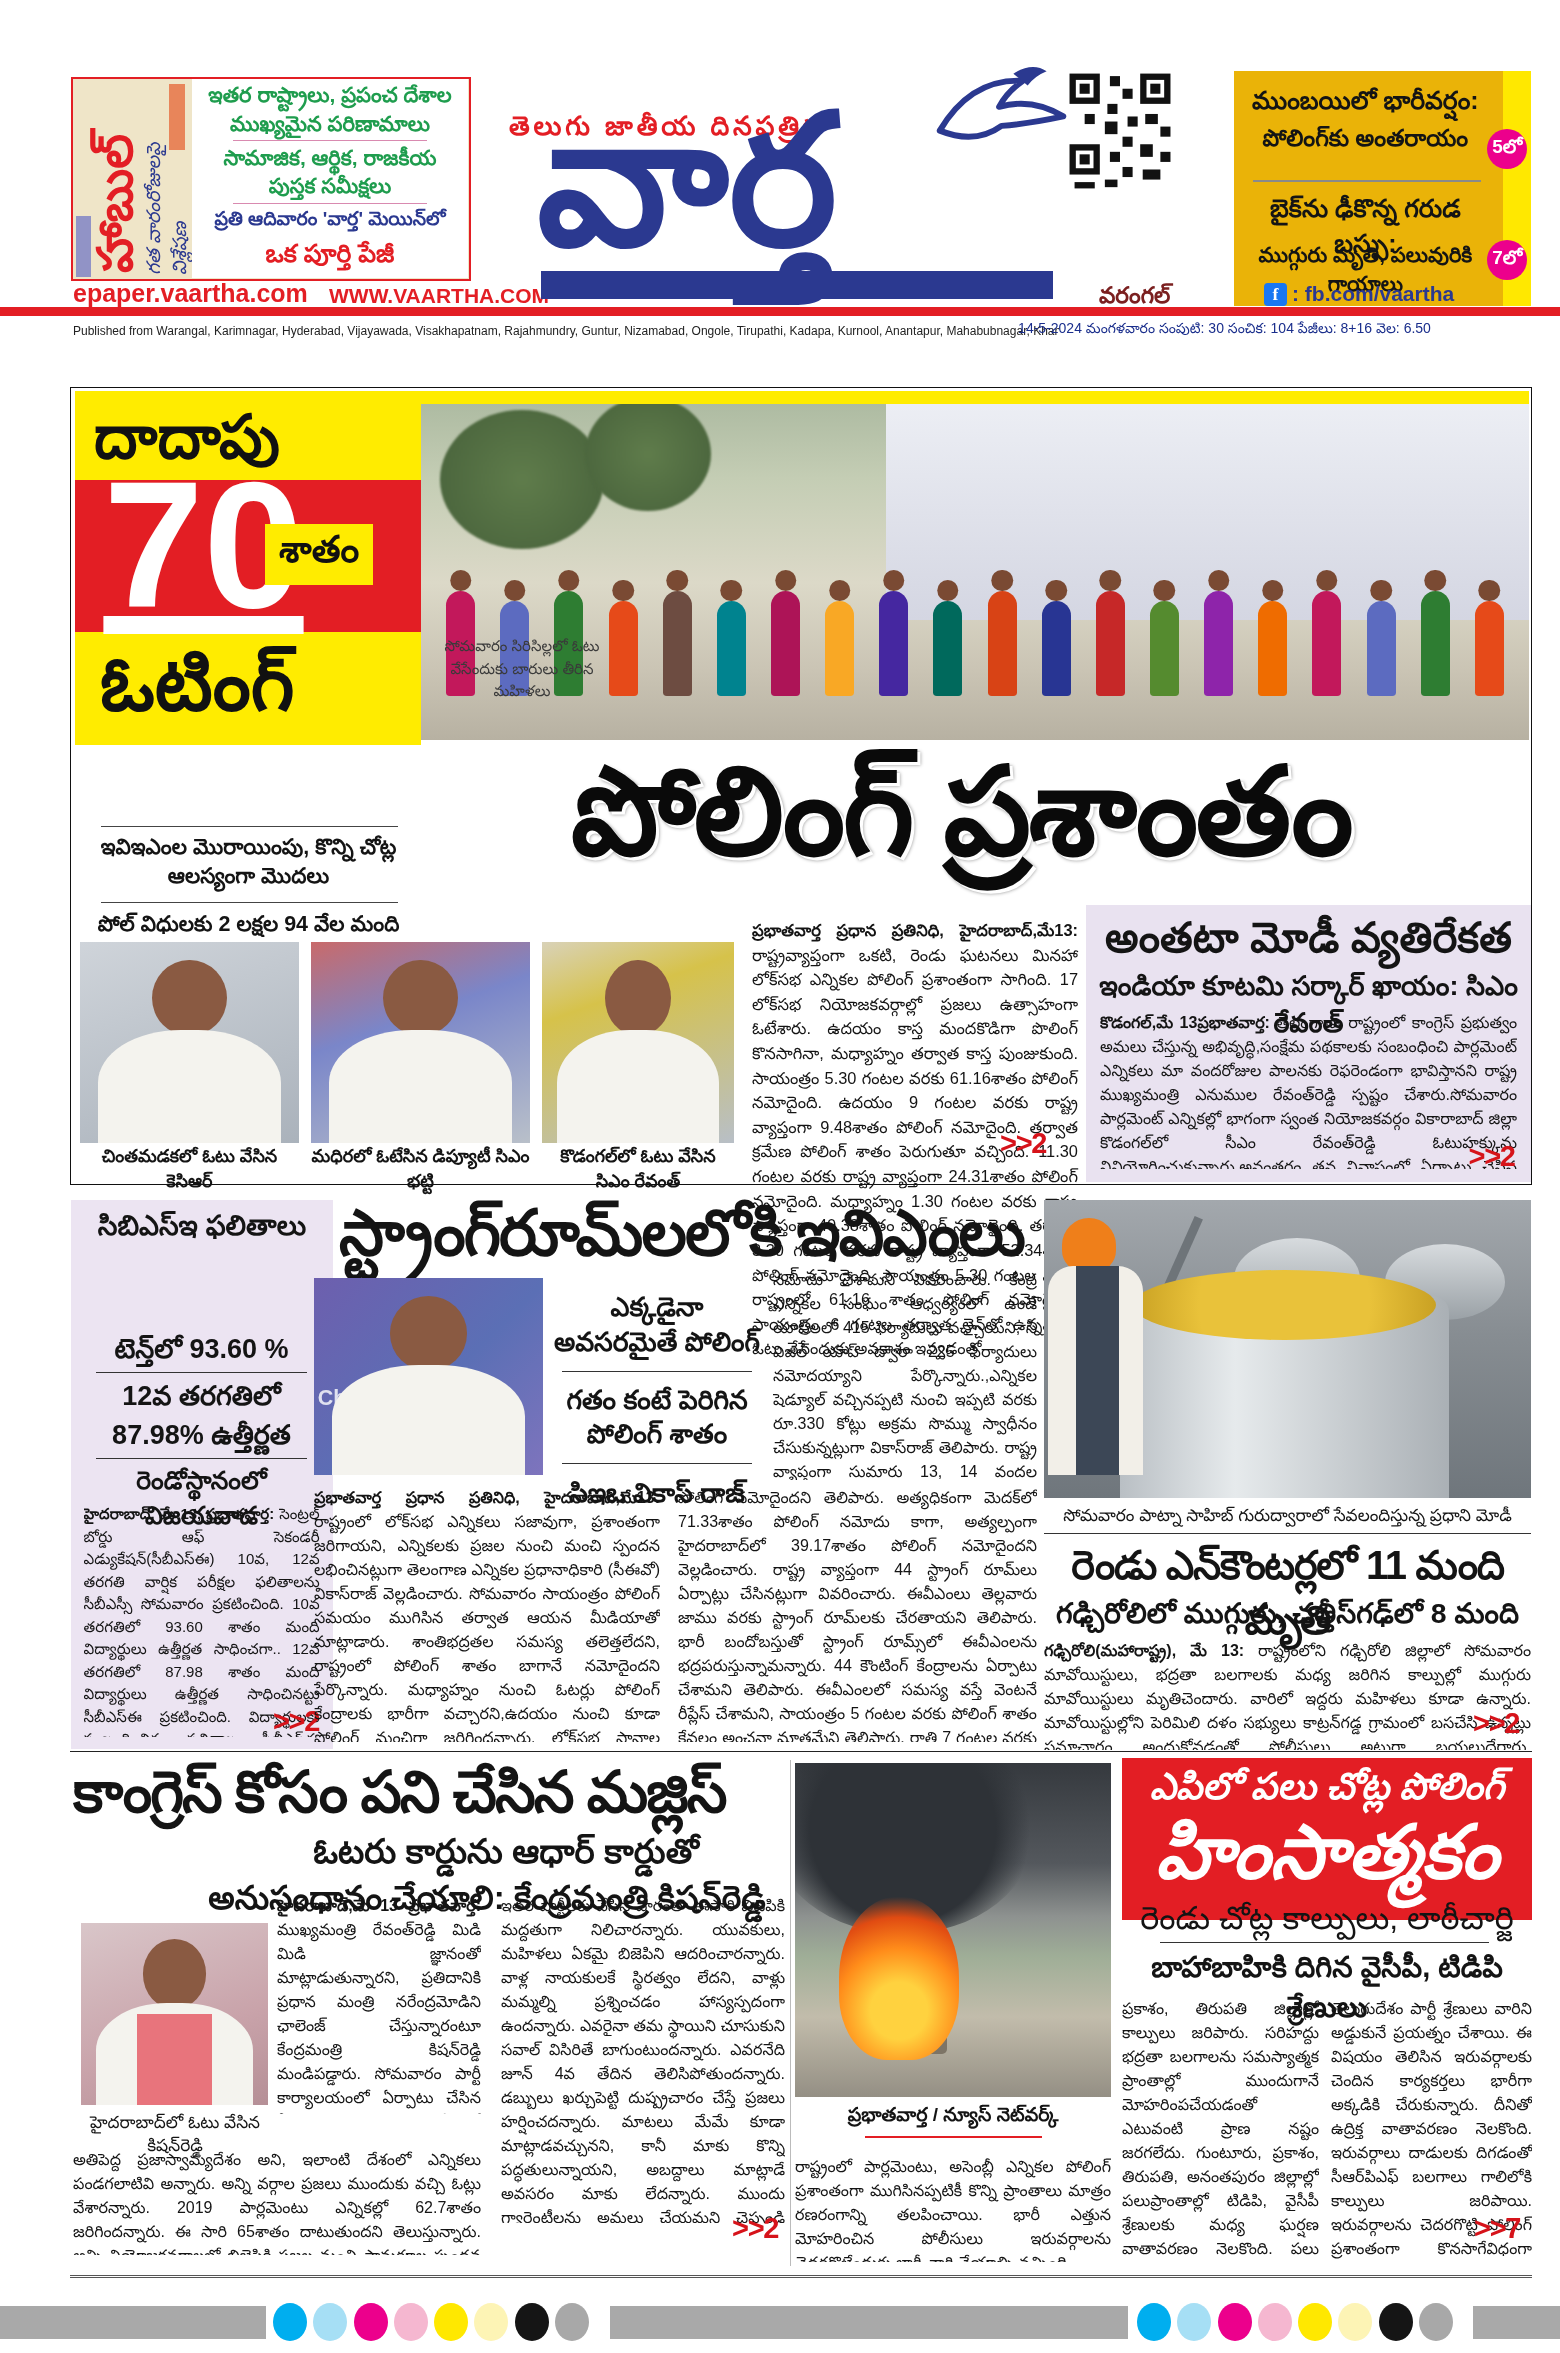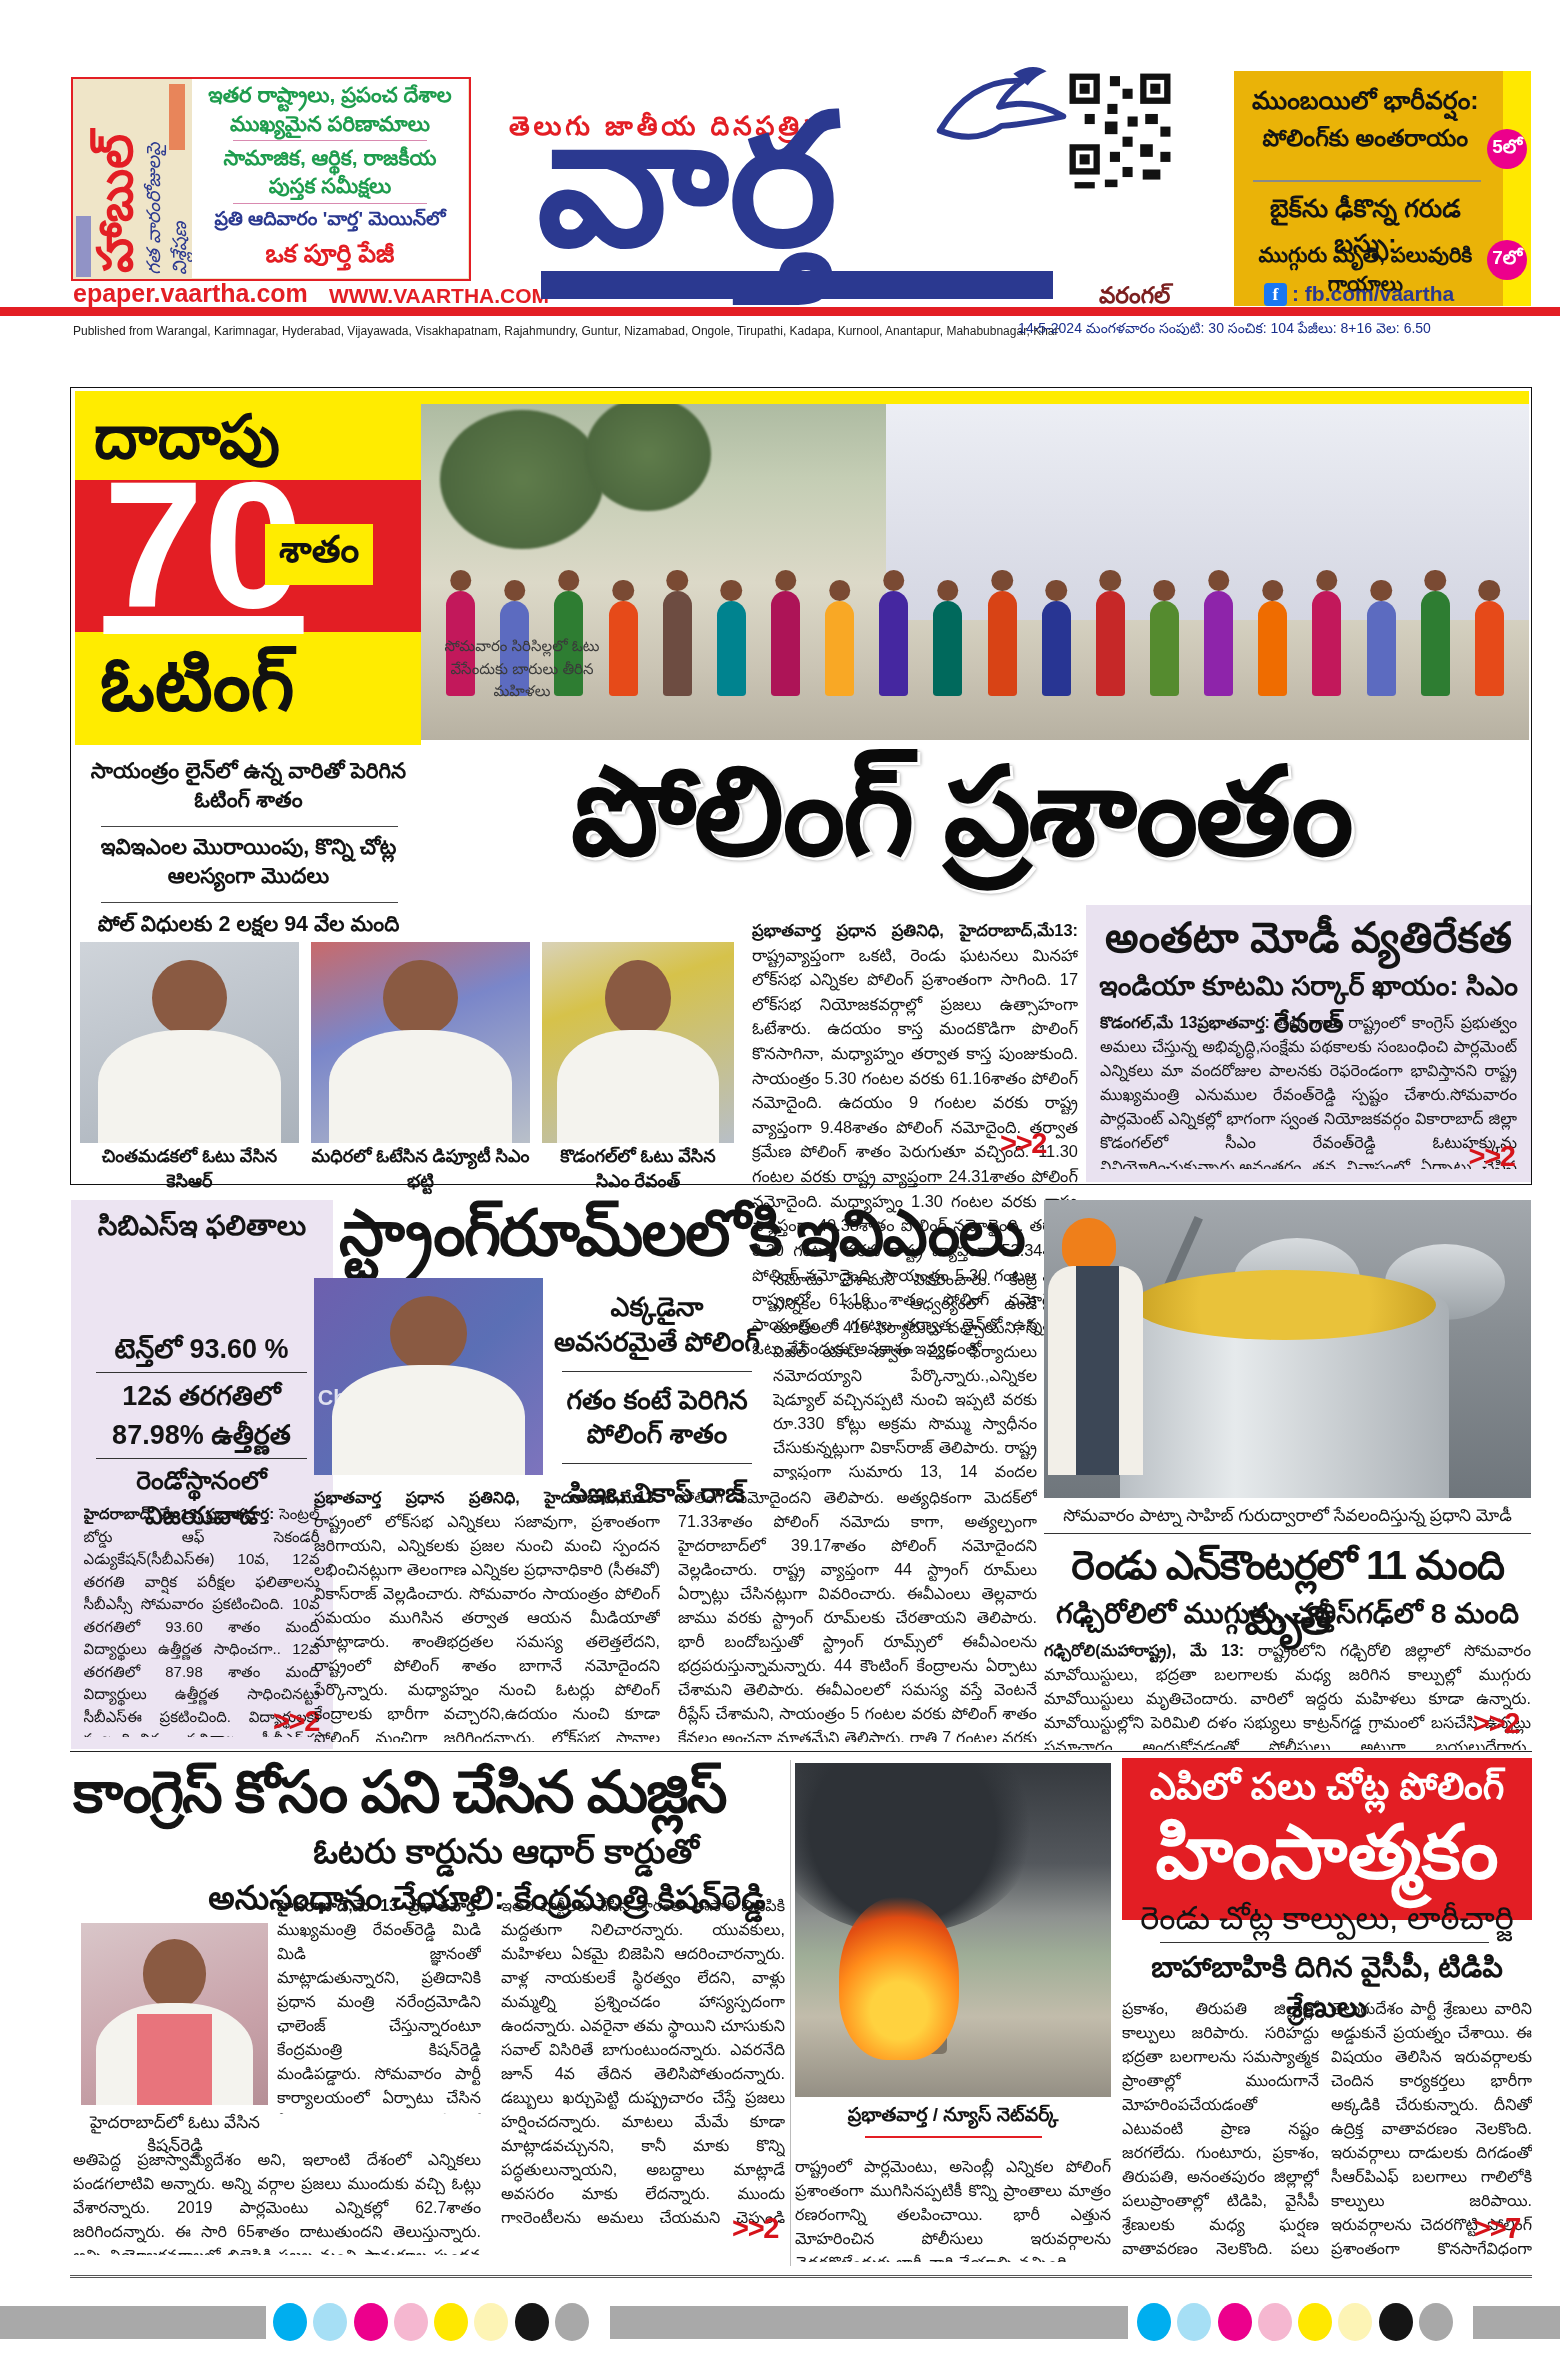--- a/index.html
+++ b/index.html
@@ -148,21 +148,21 @@
   #fire-photo{left:795px;top:1763px;width:316px;height:334px;overflow:hidden;
       background:linear-gradient(180deg,#35393e 0%,#54585d 30%,#8e9290 46%,#9fae97 58%,#c2bcab 76%,#948f84 100%);}
   .fire-smoke{position:absolute;left:-25px;top:-38px;width:266px;height:209px;border-radius:50%;
       background:radial-gradient(circle,#2e3237 0 55%,rgba(46,50,55,0) 75%);}
   .fire-flame{position:absolute;left:44px;top:133px;width:120px;height:164px;border-radius:50% 50% 40% 40%;
       background:radial-gradient(circle at 50% 70%,#ffd23f 0 22%,#ff8c1a 48%,#e04b12 72%,rgba(224,75,18,0) 88%);}
   .fire-box{position:absolute;left:76px;top:209px;width:76px;height:82px;background:#7d7466;border-radius:5px;}
   #fire-credit{left:795px;top:2104px;width:316px;text-align:center;font-size:19px;font-weight:700;}
   #fire-underline{left:865px;top:2136px;width:177px;border-top:2.5px solid #e31e24;}
   #vio-intro{left:795px;top:2155px;width:316px;height:107px;font-size:16px;overflow:hidden;}
-  #vio-redbox{left:1122px;top:1758px;width:410px;height:162px;background:#e31e24;}
+  #vio-redbox{left:1122px;top:1758px;width:410px;height:162px;background:#e31e24;font-style:italic;}
   #vio-t1{position:absolute;top:7.6px;width:100%;text-align:center;font-size:37px;font-weight:700;color:#fff;}
   #vio-t2{position:absolute;top:51px;width:100%;text-align:center;font-size:75px;font-weight:700;color:#fff;}
   #vio-sub1{left:1122px;top:1900px;width:410px;text-align:center;font-size:32px;font-weight:400;}
   #vio-subrule{left:1160px;top:1942px;width:329px;border-top:1.9px solid #333;}
   #vio-sub2{left:1122px;top:1951px;width:410px;text-align:center;font-size:29px;font-weight:700;}
   #vio-col1{left:1122px;top:1997px;width:197px;height:266px;font-size:16px;overflow:hidden;}
   #vio-col2{left:1331px;top:1997px;width:201px;height:266px;font-size:16px;overflow:hidden;}
   #vio-jump{left:1474px;top:2212px;}
 
   
@@ -262,21 +262,20 @@
 
   <div class="abs" id="lead-banner">
     <div id="lead-kicker">దాదాపు</div>
     <div id="lead-redblock">
       <div id="lead-number">70</div>
       <div id="lead-percent">శాతం</div>
     </div>
     <div id="lead-word">ఓటింగ్</div>
   </div>
 
-  <div class="abs lead-bullet" style="top:757px">సాయంత్రం లైన్‌లో ఉన్న వారితో పెరిగిన ఓటింగ్ శాతం</div>
   <div class="abs bullet-rule" style="top:826px"></div>
   <div class="abs lead-bullet" style="top:833px">ఇవిఇఎంల మొరాయింపు, కొన్ని చోట్ల ఆలస్యంగా మొదలు</div>
   <div class="abs bullet-rule" style="top:902px"></div>
   <div class="abs lead-bullet" style="top:910px">పోల్ విధులకు 2 లక్షల 94 వేల మంది సిబ్బంది</div>
 
   <div class="abs" id="queue-photo">
     <div class="q-building"></div>
     <div class="q-tree" style="left:19px;top:19px;width:164px;height:139px"></div>
     <div class="q-tree" style="left:164px;top:6.3px;width:126px;height:114px"></div>
     <div id="queue-strip"></div>

